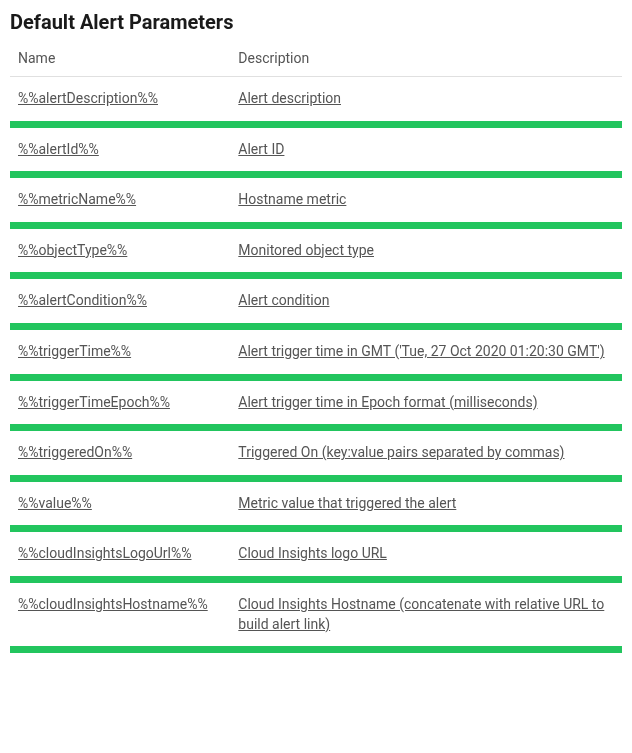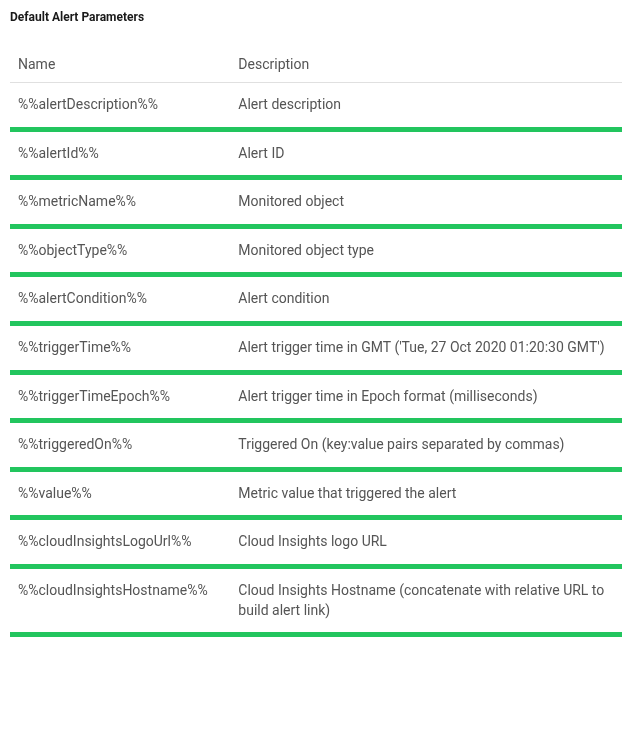--- a/index.html
+++ b/index.html
@@ -9,44 +9,45 @@
     }
     body {
       font-family: -apple-system, BlinkMacSystemFont, "Segoe UI", Roboto, Helvetica, Arial, sans-serif;
       font-size: 14px;
       color: #333;
       background: #fff;
       padding: 10px;
       width: 632px;
     }
     .section-title {
-      font-size: 12px;
+      font-size: 20px;
       font-weight: 700;
       color: #1a1a1a;
-      margin-bottom: 22px;
+      margin-bottom: 6px;
     }
     .params-table {
       width: 100%;
       border-collapse: collapse;
       margin-bottom: 41px;
     }
     .params-table th {
       text-align: left;
       font-weight: 400;
       color: #555;
       padding: 10px 8px;
       border-bottom: 1px solid #e0e0e0;
       font-size: 14px;
     }
     .params-table td {
       padding: 12px 8px;
-      border-bottom: 5px solid #22c55e;
+      border-bottom: 7px solid #22c55e;
       color: #555;
       vertical-align: top;
       line-height: 1.4;
+      text-decoration: underline;
     }
     .params-table td.name-col {
       width: 36%;
     }
   </style>
 </head>
 <body>
 
 <div class="section-title">Default Alert Parameters</div>
 <table class="params-table">
@@ -60,21 +61,21 @@
     <tr>
         <td class="name-col">%%alertDescription%%</td>
         <td>Alert description</td>
       </tr>
     <tr>
         <td class="name-col">%%alertId%%</td>
         <td>Alert ID</td>
       </tr>
     <tr>
         <td class="name-col">%%metricName%%</td>
-        <td>Monitored object</td>
+        <td>Hostname metric</td>
       </tr>
     <tr>
         <td class="name-col">%%objectType%%</td>
         <td>Monitored object type</td>
       </tr>
     <tr>
         <td class="name-col">%%alertCondition%%</td>
         <td>Alert condition</td>
       </tr>
     <tr>

